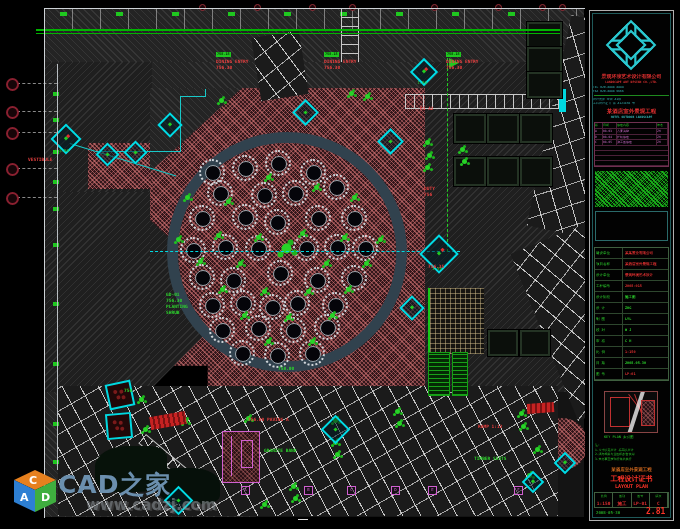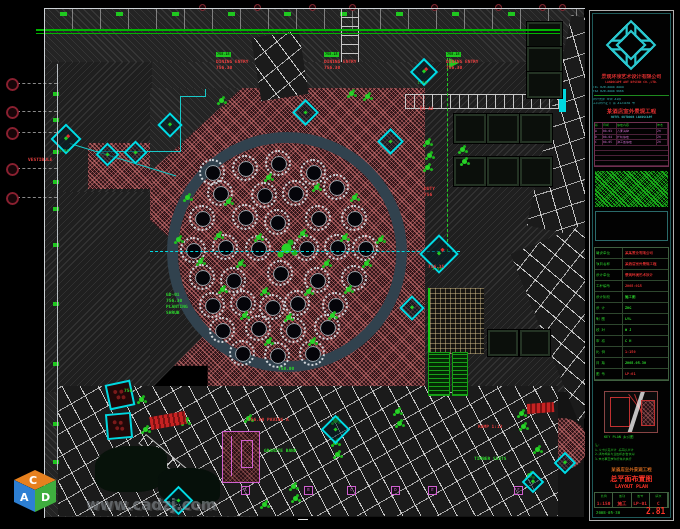--- a/index.html
+++ b/index.html
@@ -543,21 +543,21 @@
       <div class="abs pinkdim" style="left:36px;top:8px;width:14px;height:26px;border:1px solid #c03030;"></div>
     </div>
     <div class="abs" style="left:14px;top:424px;color:#2dd42d;font-size:3.5px;">KEY PLAN 索引图</div>
     <div class="abs" style="left:5px;top:432px;width:74px;">
         <div class="notes-ln">注:</div>
         <div class="notes-ln">1.尺寸以毫米计 标高以米计</div>
         <div class="notes-ln">2.须与相关专业图纸配合使用</div>
         <div class="notes-ln">3.未尽事宜按现行规范执行</div>
       </div>
     <div class="tb-cn" style="top:456px;font-size:4.5px;color:#d2691e;">某酒店室外景观工程</div>
-    <div class="tb-cn" style="top:463px;font-size:7px;color:#ff3428;">总平面布置图</div>
+    <div class="tb-cn" style="top:463px;font-size:7px;color:#ff3428;">工程设计证书</div>
     <div class="tb-cn" style="top:472px;font-size:5px;color:#ff3428;">LAYOUT PLAN</div>
     <div class="botgrid" style="top:481px;">
         <div class="bot-c">
           <span class="bot-lab">比例</span>
           <span class="bot-val">1:150</span>
         </div>
         <div class="bot-c">
           <span class="bot-lab">图别</span>
           <span class="bot-val">施工</span>
         </div>
@@ -575,15 +575,16 @@
   </div>
 
   <svg width="46" height="46" viewBox="0 0 46 46" style="position:absolute;left:12px;top:468px;z-index:40;">
     <polygon points="23,2 44,12 23,22 2,12" fill="#e6801e"></polygon>
     <polygon points="2,12 23,22 23,44 2,34" fill="#2d7fd3"></polygon>
     <polygon points="44,12 23,22 23,44 44,34" fill="#3fae3f"></polygon>
     <text x="17" y="16" font-size="11" font-weight="bold" fill="#ffffff" font-family="DejaVu Sans, sans-serif">C</text>
     <text x="8" y="33" font-size="11" font-weight="bold" fill="#ffffff" font-family="DejaVu Sans, sans-serif">A</text>
     <text x="29" y="33" font-size="11" font-weight="bold" fill="#ffffff" font-family="DejaVu Sans, sans-serif">D</text>
   </svg>
+  <div class="abs wm-site" style="left:58px;top:468px;">CAD之家</div>
   <div class="abs wm-url" style="left:86px;top:496px;">www.cadzj.com</div>
 
 </div>
 
 </body></html>

